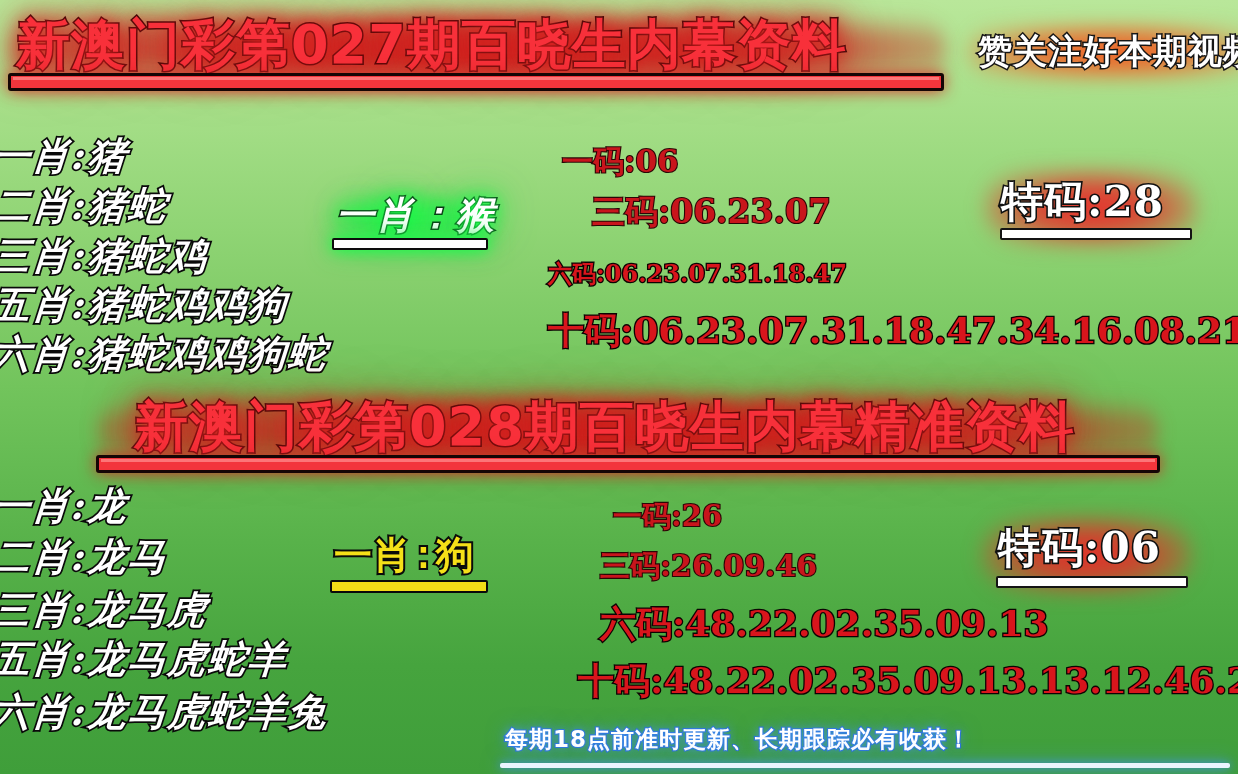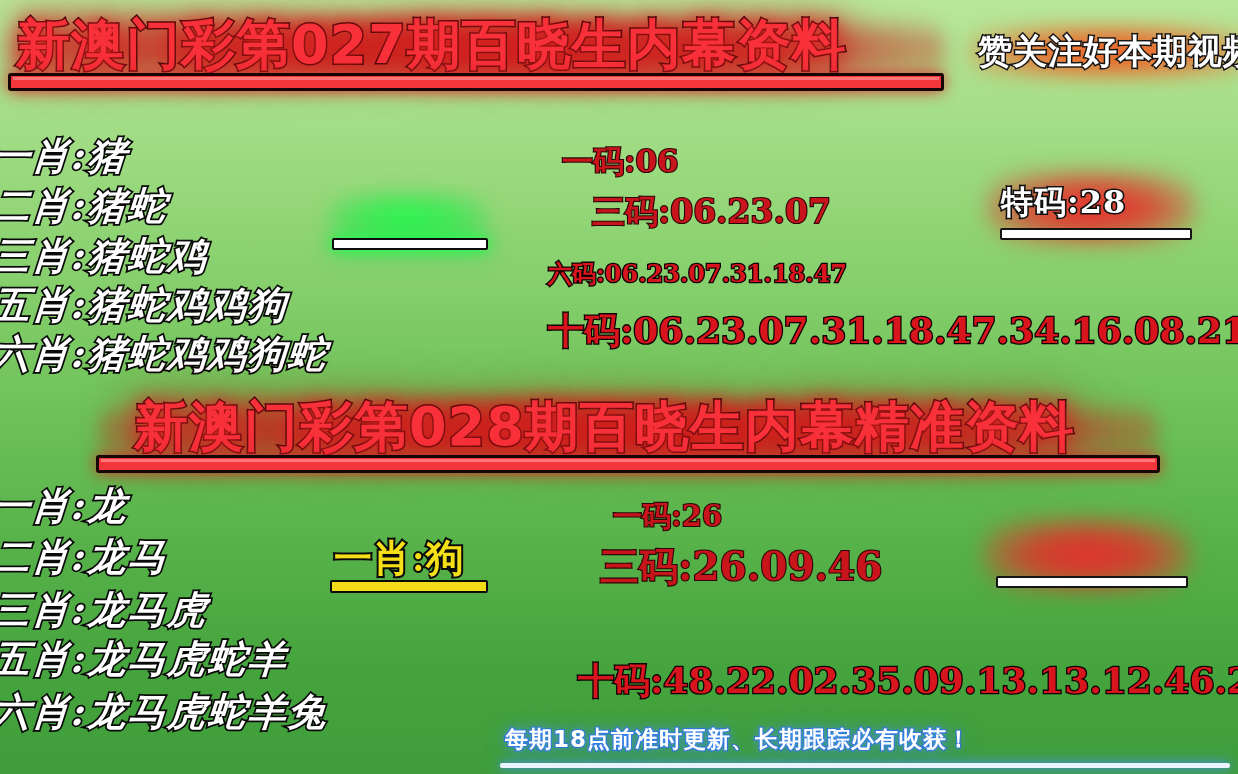--- a/index.html
+++ b/index.html
@@ -115,21 +115,21 @@
     border-radius: 30px;
     background: radial-gradient(ellipse at center,
        rgba(25,255,74,0.85) 0%,
        rgba(25,240,70,0.55) 45%,
        rgba(25,230,70,0.18) 72%,
        rgba(25,220,70,0) 100%);
     filter: blur(8px);
   }
 
   .pill-yellow {
-    font-family: Liberation Serif, serif;
+    font-family: Liberation Mono, monospace;
     font-weight: bold;
     color: #f5e018;
     -webkit-text-stroke: 4px #0a0a0a;
     paint-order: stroke fill;
     letter-spacing: 1px;
   }
   .pill-yellow-rule {
     position: absolute;
     height: 9px;
     background: #f2dc17;
@@ -216,61 +216,66 @@
   <div class="promo-top-glow" style="left:968px; top:24px; width:286px; height:56px;"></div>
   <div class="abs promo-top" style="left:978px; top:28px; font-size:34px; line-height:46px;">赞关注好本期视频</div>
 
   <div class="abs brush" style="left:-8px; top:134px; font-size:38px; line-height:44px;">一肖:猪</div>
   <div class="abs brush" style="left:-8px; top:184px; font-size:38px; line-height:44px;">二肖:猪蛇</div>
   <div class="abs brush" style="left:-8px; top:234px; font-size:38px; line-height:44px;">三肖:猪蛇鸡</div>
   <div class="abs brush" style="left:-8px; top:283px; font-size:38px; line-height:44px;">五肖:猪蛇鸡鸡狗</div>
   <div class="abs brush" style="left:-8px; top:332px; font-size:38px; line-height:44px;">六肖:猪蛇鸡鸡狗蛇</div>
 
   <div class="pill-green-glow" style="left:326px; top:190px; width:164px; height:56px;"></div>
+  <div class="abs pill-green" style="left:336px; top:192px; font-size:38px; line-height:46px;">一肖：猴</div>
   <div class="pill-green-rule" style="left:332px; top:238px; width:152px;"></div>
 
   <div class="abs codeline soft" style="left:562px; top:142px; font-size:31px; line-height:38px;text-align:right;">
     <span>一码:</span><span>06</span>
   </div>
   <div class="abs codeline soft" style="left:548px; top:192px; font-size:33px; line-height:40px;margin-left:44px;">
     <span>三码:</span><span>06.23.07</span>
   </div>
   <div class="abs codeline" style="left:548px; top:252px; font-size:24px; line-height:44px;">
     <span>六码:</span><span>06.23.07.31.18.47</span>
   </div>
   <div class="abs codeline" style="left:548px; top:308px; font-size:36px; line-height:44px;">
     <span>十码:</span><span>06.23.07.31.18.47.34.16.08.21</span>
   </div>
 
   <div class="tema-glow" style="left:985px; top:170px; width:212px; height:76px;"></div>
-  <div class="abs tema" style="left:1001px; top:176px; font-size:32px; line-height:52px;">特码:28</div>
+  <div class="abs tema" style="left:1001px; top:176px; font-size:42px; line-height:52px;">特码:28</div>
   <div class="tema-rule" style="left:1000px; top:228px; width:188px;"></div>
 
   <div class="banner-glow" style="left:98px; top:396px; width:1060px; height:70px;"></div>
   <div class="abs banner" style="left:106px; top:396px; font-size:54px; line-height:62px;margin-left:28px;">新澳门彩第028期百晓生内幕精准资料</div>
   <div class="banner-rule" style="left:96px; top:455px; width:1058px; height:12px;"></div>
 
   <div class="abs brush" style="left:-8px; top:484px; font-size:38px; line-height:44px;">一肖:龙</div>
   <div class="abs brush" style="left:-8px; top:535px; font-size:38px; line-height:44px;">二肖:龙马</div>
   <div class="abs brush" style="left:-8px; top:588px; font-size:38px; line-height:44px;">三肖:龙马虎</div>
   <div class="abs brush" style="left:-8px; top:637px; font-size:38px; line-height:44px;">五肖:龙马虎蛇羊</div>
   <div class="abs brush" style="left:-8px; top:690px; font-size:38px; line-height:44px;">六肖:龙马虎蛇羊兔</div>
 
   <div class="abs pill-yellow" style="left:334px; top:535px; font-size:38px; line-height:46px;">一肖:狗</div>
   <div class="pill-yellow-rule" style="left:330px; top:580px; width:154px;"></div>
 
   <div class="abs codeline soft" style="left:613px; top:497px; font-size:29px; line-height:38px;">
     <span>一码:</span><span>26</span>
   </div>
-  <div class="abs codeline soft" style="left:600px; top:546px; font-size:39px; line-height:40px;">
+  <div class="abs codeline soft" style="left:600px; top:546px; font-size:30px; line-height:40px;">
     <span>三码:</span><span>26.09.46</span>
+  </div>
+  <div class="abs codeline" style="left:600px; top:601px; font-size:36px; line-height:44px;">
+    <span>六码:</span><span>48.22.02.35.09.13</span>
   </div>
   <div class="abs codeline" style="left:578px; top:658px; font-size:36px; line-height:44px;">
     <span>十码:</span><span>48.22.02.35.09.13.13.12.46.26.03</span>
   </div>
 
   <div class="tema-glow" style="left:982px; top:517px; width:210px; height:76px;"></div>
+  <div class="abs tema" style="left:998px; top:522px; font-size:42px; line-height:52px;">特码:06</div>
   <div class="tema-rule" style="left:996px; top:576px; width:188px;"></div>
 
   <div class="abs promo-bottom" style="left:505px; top:718px; font-size:23px; line-height:42px;">每期18点前准时更新、长期跟踪必有收获！</div>
   <div class="promo-bottom-rule" style="left:500px; top:763px; width:730px;"></div>
 
 </div>
 
 </body></html>

